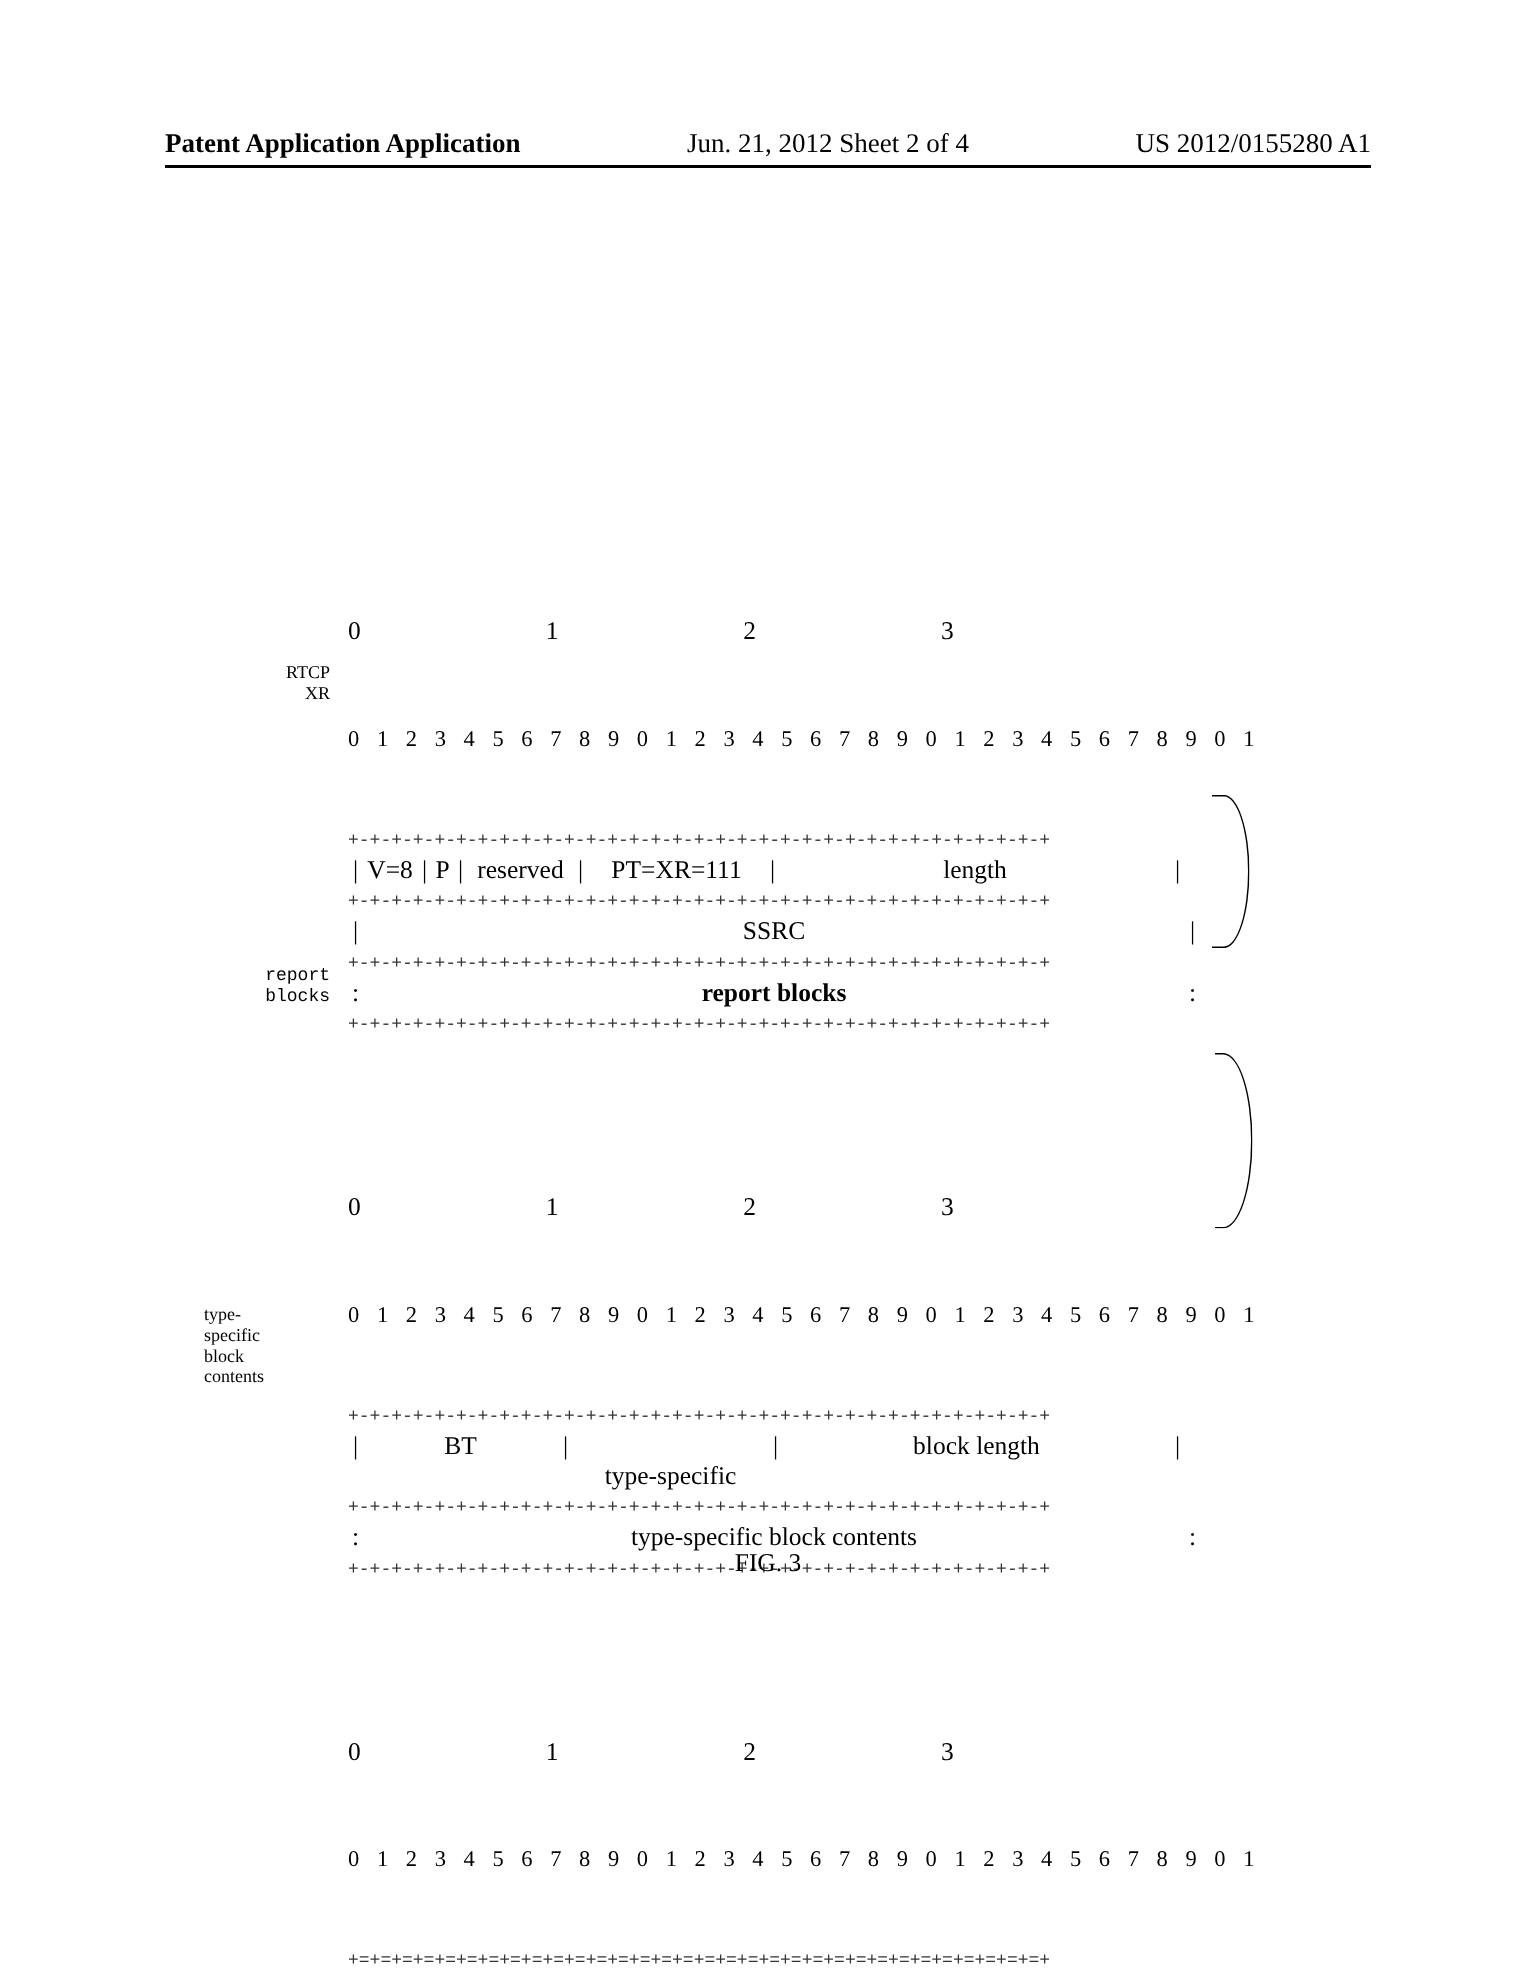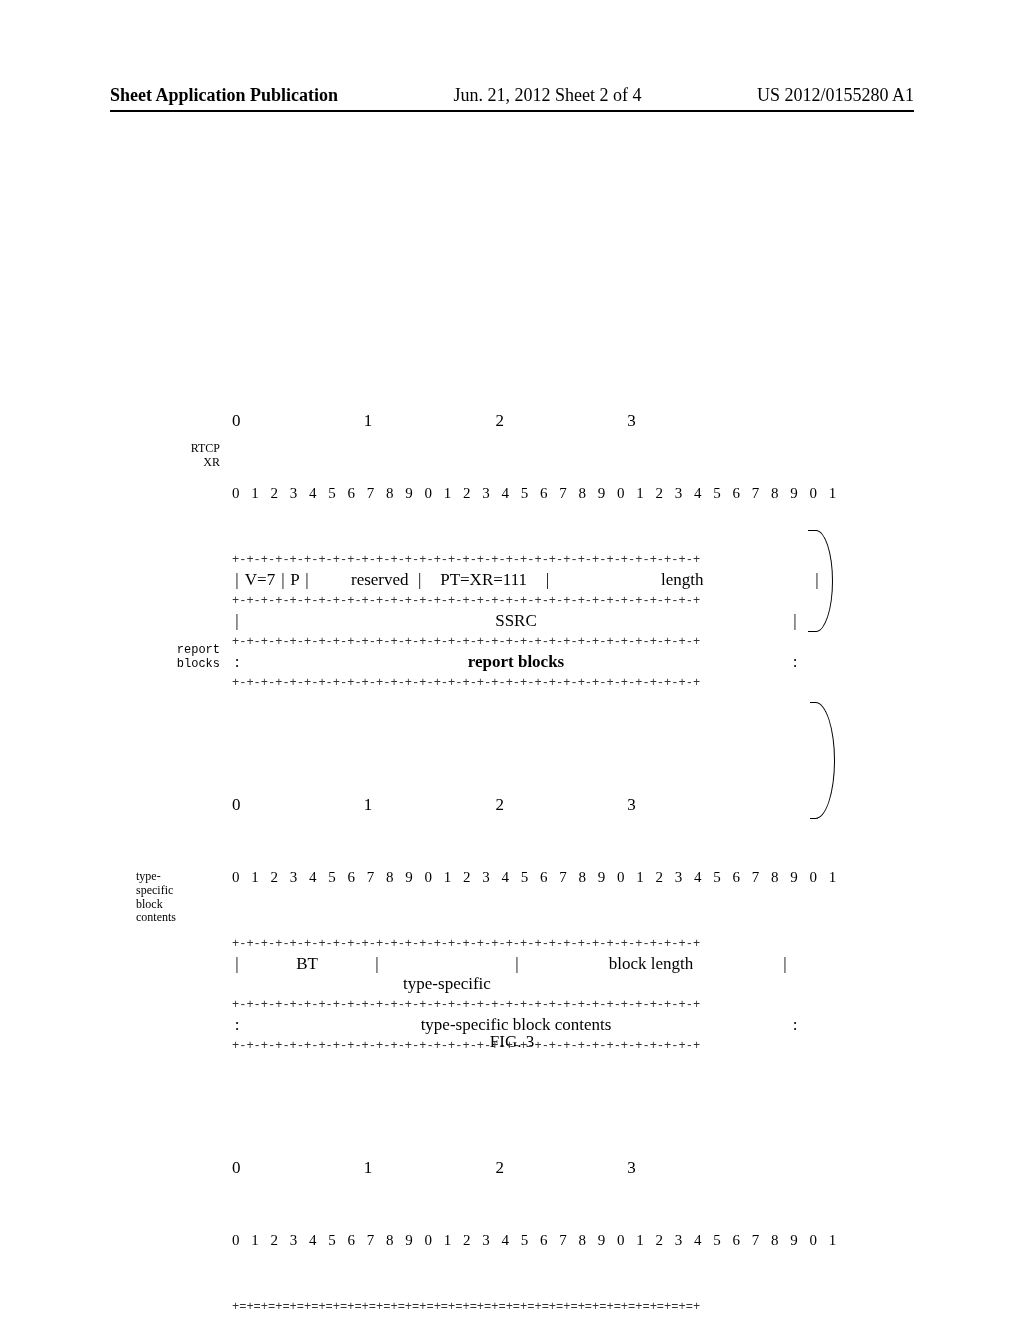--- a/index.html
+++ b/index.html
@@ -93,21 +93,21 @@
   .block {
     margin-bottom: 55px;
   }
 </style>
 </head>
 <body>
 
 <div class="page">
 
   <div class="header">
-    <span class="left">Sheet Application Publication</span>
+    <span class="left">Patent Application Application</span>
     <span>Jun. 21, 2012  Sheet 2 of 4</span>
     <span>US 2012/0155280 A1</span>
   </div>
 
   <div class="side-label" style="top:442px; left:160px; width:60px;">
     <span style="white-space:pre;">RTCP
 XR</span>
   </div>
   <div class="side-label" style="top:644px; left:156px; width:64px;font-family:Liberation Mono, monospace;">
     <span style="white-space:pre;">report
@@ -126,25 +126,25 @@
   <div class="figure-area">
 
     <div class="block">
       <div class="bytescale">
         <div class="top-row">0                             1                             2                             3</div>
         <div class="bitrow">0 1 2 3 4 5 6 7 8 9 0 1 2 3 4 5 6 7 8 9 0 1 2 3 4 5 6 7 8 9 0 1</div>
       </div>
       <div class="ascii-border">+-+-+-+-+-+-+-+-+-+-+-+-+-+-+-+-+-+-+-+-+-+-+-+-+-+-+-+-+-+-+-+-+</div>
       <div class="fieldrow">
         <span class="sep">|</span>
-        <span class="cell" style="width:36px;">V=7</span>
+        <span class="cell" style="width:36px;">V=8</span>
           <span class="sep">|</span>
         <span class="cell" style="width:14px;">P</span>
           <span class="sep">|</span>
-        <span class="cell" style="width:70px;margin-left:33px;">reserved</span>
+        <span class="cell" style="width:70px;">reserved</span>
           <span class="sep">|</span>
         <span class="cell" style="width:118px;">PT=XR=111</span>
           <span class="sep">|</span>
         <span class="cell" style="width:260px;">length</span>
           <span class="sep">|</span>
       </div>
       <div class="ascii-border">+-+-+-+-+-+-+-+-+-+-+-+-+-+-+-+-+-+-+-+-+-+-+-+-+-+-+-+-+-+-+-+-+</div>
       <div class="fieldrow">
         <span class="sep">|</span>
         <span class="cell" style="width:548px;text-align:center;">SSRC</span>

